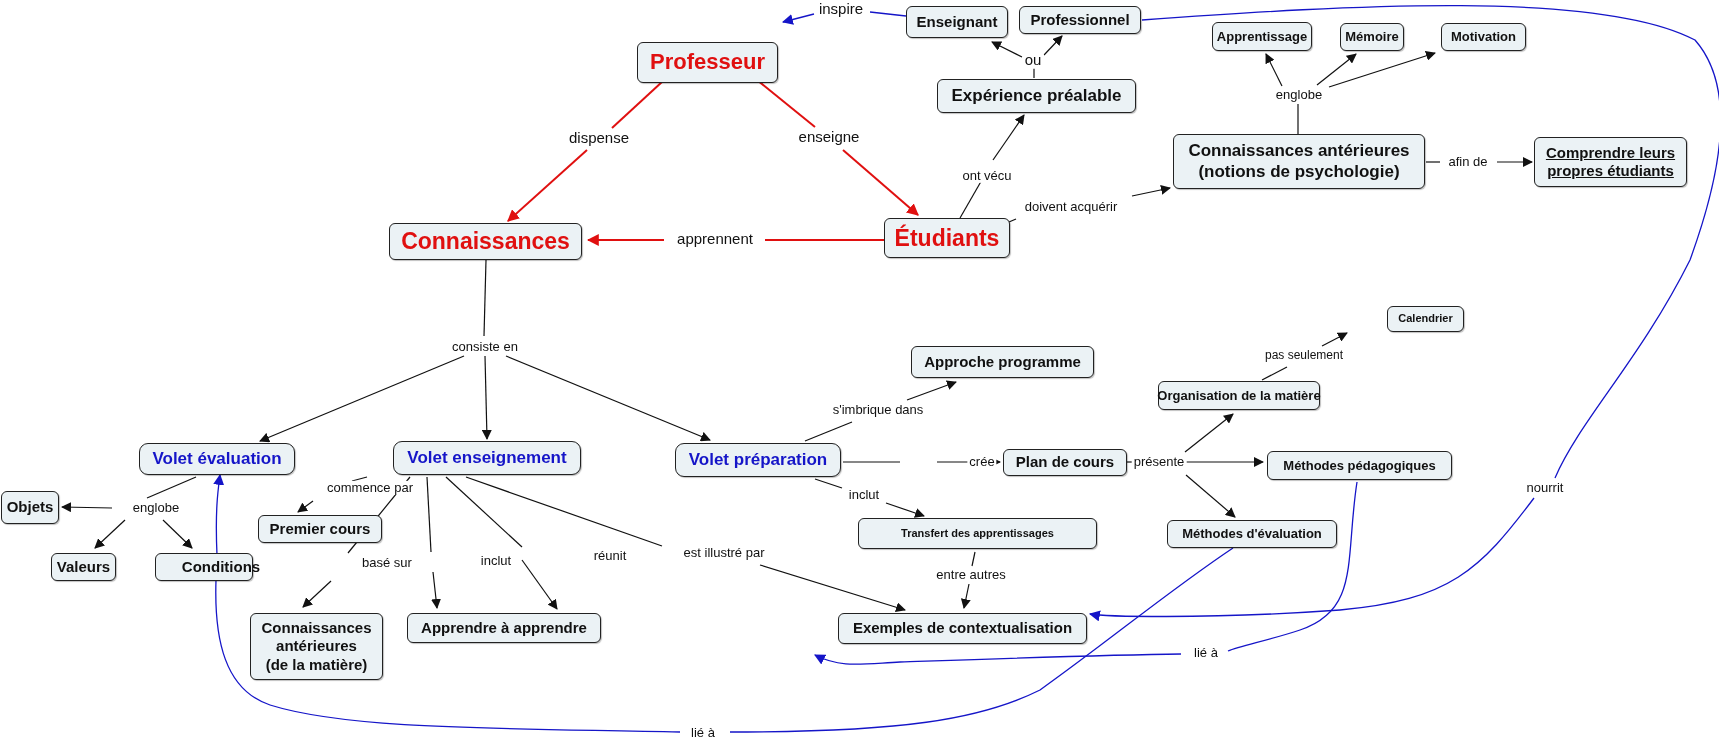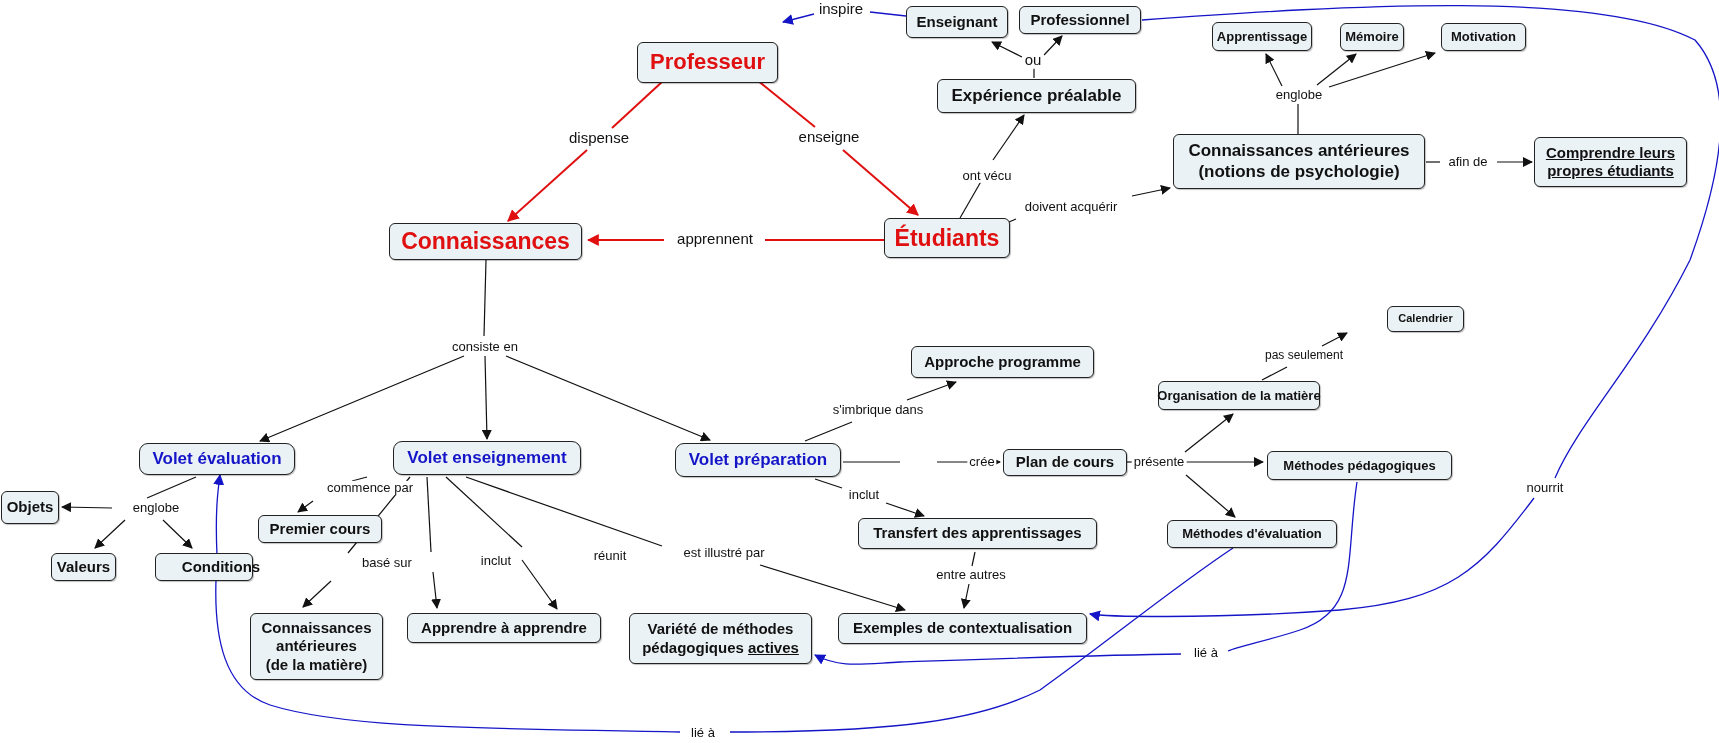--- a/index.html
+++ b/index.html
@@ -135,29 +135,25 @@
   <div class="node" style="left:51px;top:553px;width:65px;height:28px;font-size:15px;">Valeurs</div>
   <div class="node" style="left:155px;top:553px;width:98px;height:28px;font-size:15px;padding-left:34px;">Conditions</div>
   <div class="node" style="left:258px;top:515px;width:124px;height:28px;font-size:15px;">Premier cours</div>
 
   <div class="node" style="left:250px;top:613px;width:133px;height:67px;font-size:15px;flex-direction:column;">
     <span>Connaissances</span>
     <span>antérieures</span>
     <span>(de la matière)</span>
   </div>
   <div class="node" style="left:407px;top:613px;width:194px;height:30px;font-size:15px;">Apprendre à apprendre</div>
-  <div class="node" style="left:629px;top:613px;width:183px;height:51px;font-size:15px;flex-direction:column;">
-    <span>Variété de méthodes</span>
-    <span><span>pédagogiques </span><span class="u">actives</span></span>
-  </div>
   <div class="node" style="left:838px;top:613px;width:249px;height:31px;font-size:15px;">Exemples de contextualisation</div>
 
   <div class="node" style="left:911px;top:346px;width:183px;height:32px;font-size:15px;">Approche programme</div>
   <div class="node" style="left:1003px;top:449px;width:124px;height:27px;font-size:15px;">Plan de cours</div>
-  <div class="node" style="left:858px;top:518px;width:239px;height:31px;font-size:15px;">Transfert des apprentissages</div>
+  <div class="node" style="left:858px;top:518px;width:239px;height:31px;font-size:11px;">Transfert des apprentissages</div>
 
   <div class="node" style="left:1158px;top:381px;width:162px;height:29px;font-size:13px;">Organisation de la matière</div>
   <div class="node" style="left:1387px;top:306px;width:77px;height:26px;font-size:11px;">Calendrier</div>
   <div class="node" style="left:1267px;top:451px;width:185px;height:29px;font-size:13px;">Méthodes pédagogiques</div>
   <div class="node" style="left:1167px;top:520px;width:170px;height:28px;font-size:13px;">Méthodes d'évaluation</div>
 
   <div class="lbl" style="left:841px;top:9px;">inspire</div>
   <div class="lbl" style="left:1033px;top:60px;">ou</div>
   <div class="lbl" style="left:599px;top:138px;">dispense</div>
   <div class="lbl" style="left:829px;top:137px;">enseigne</div>

